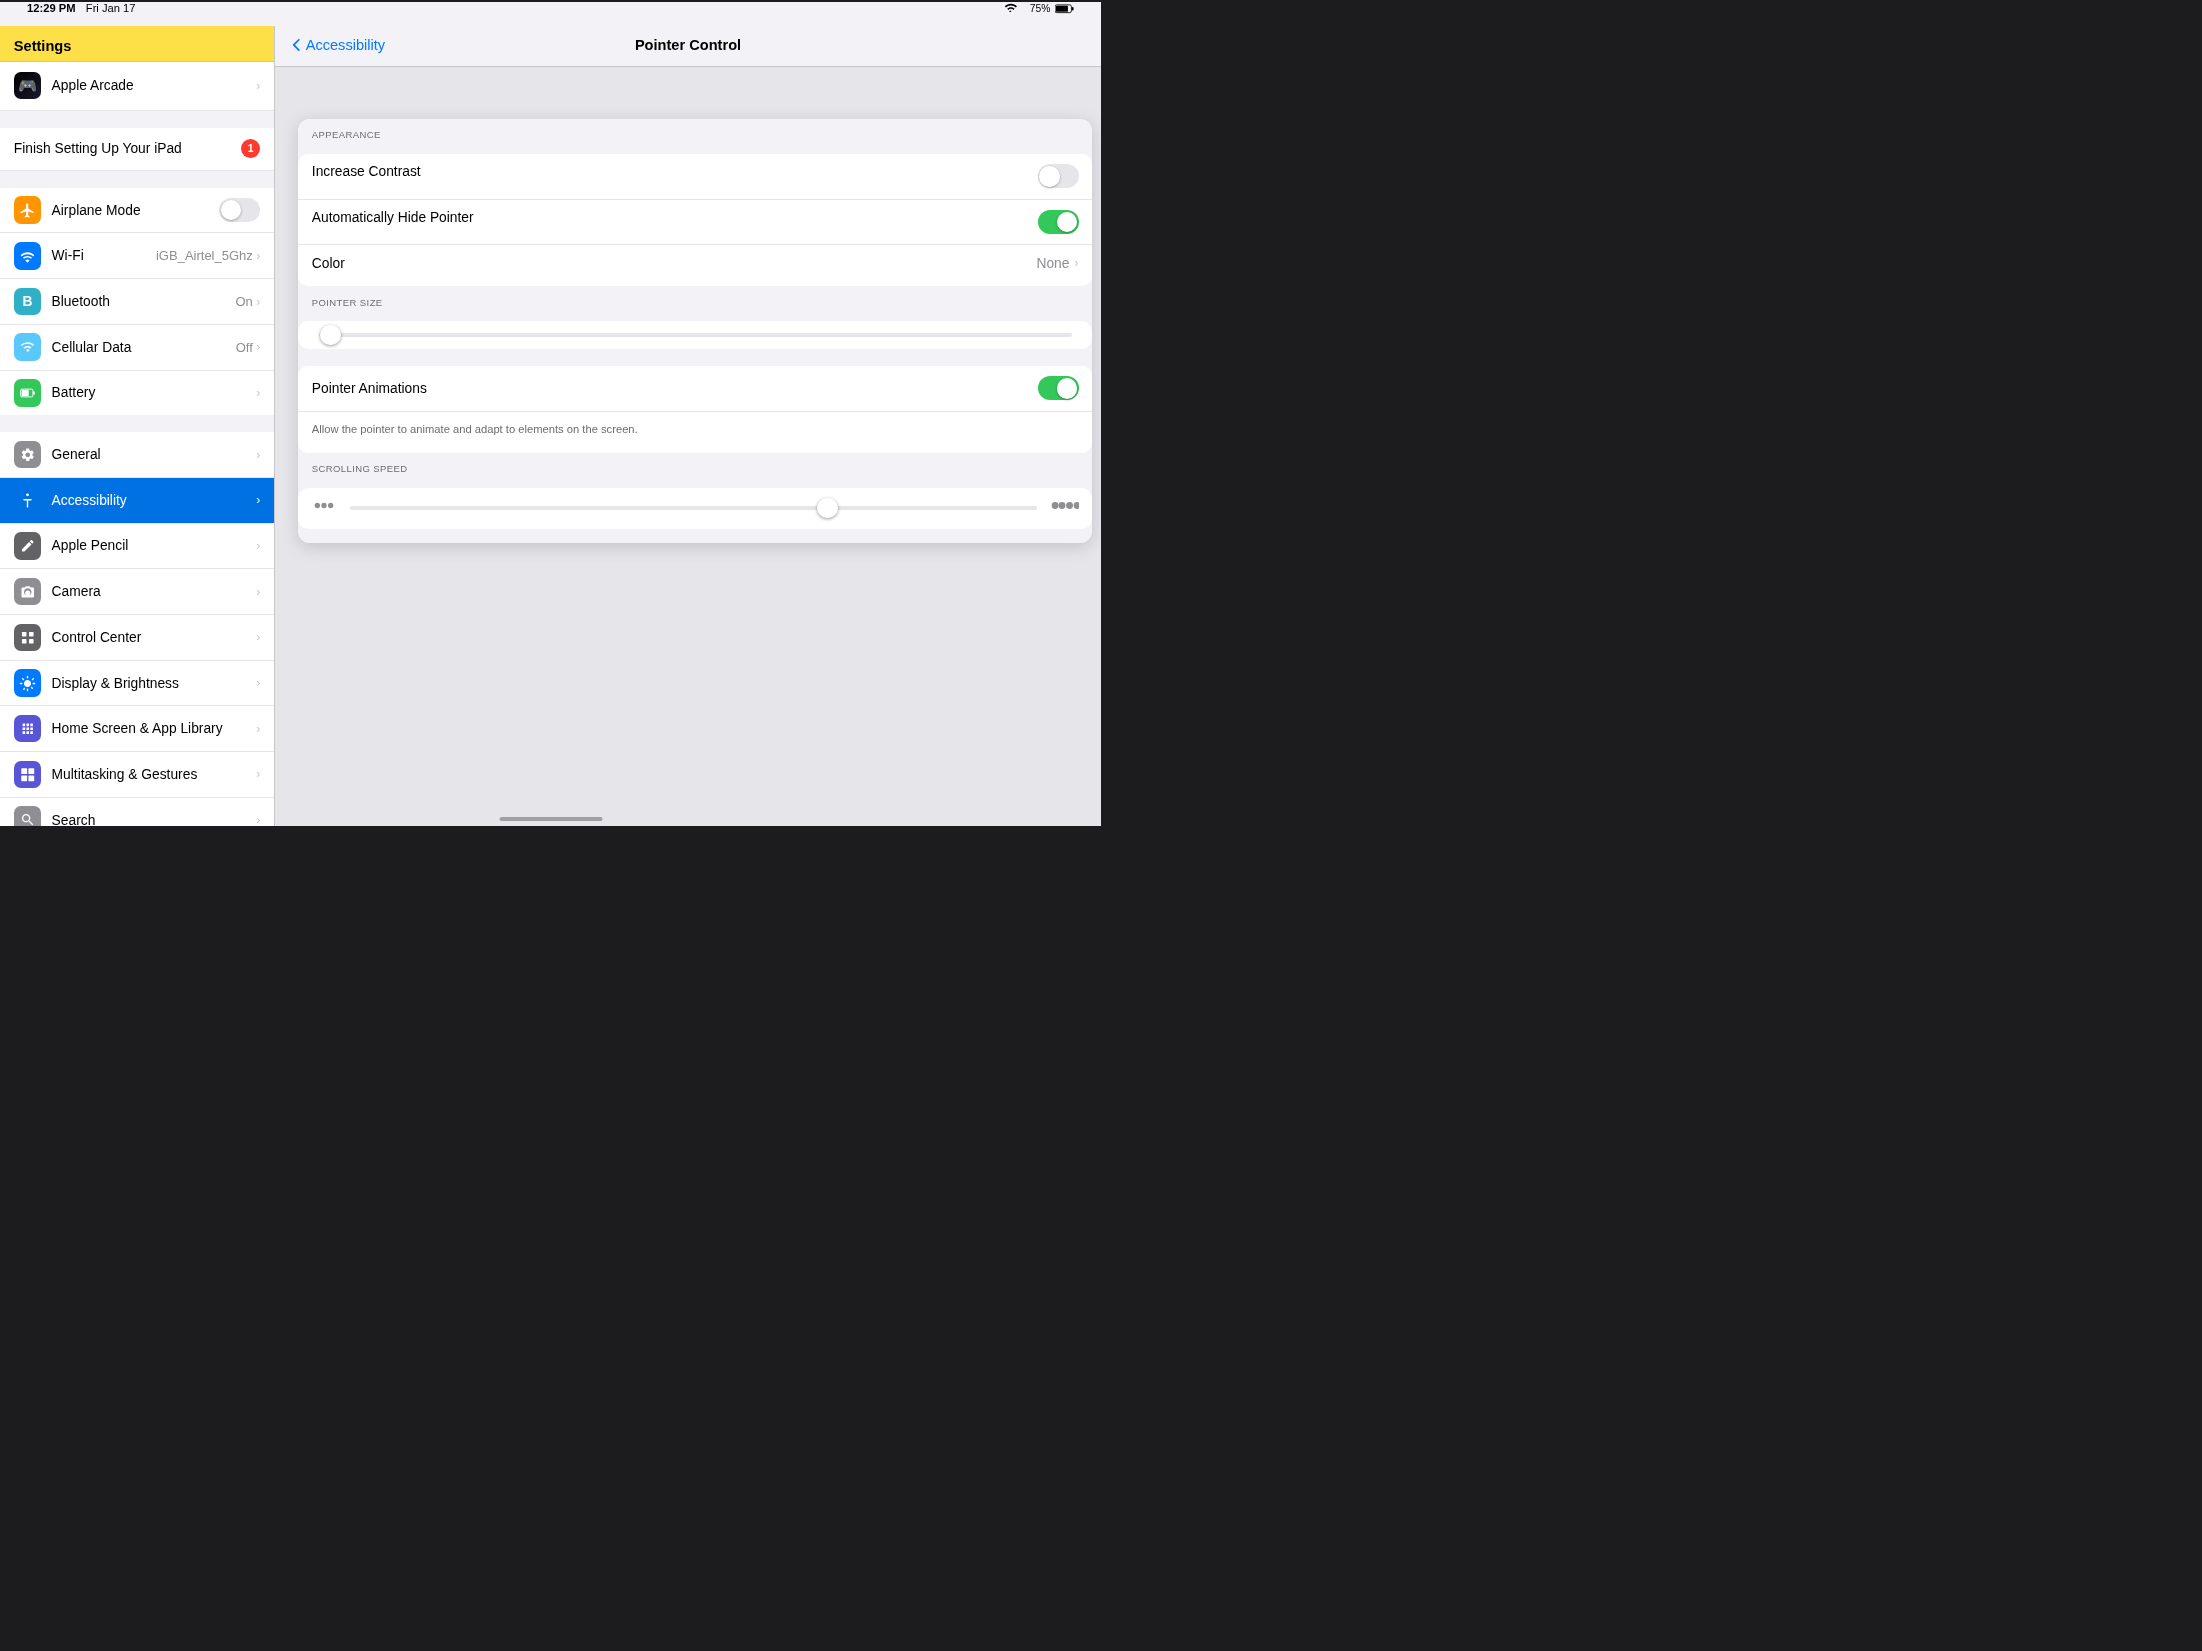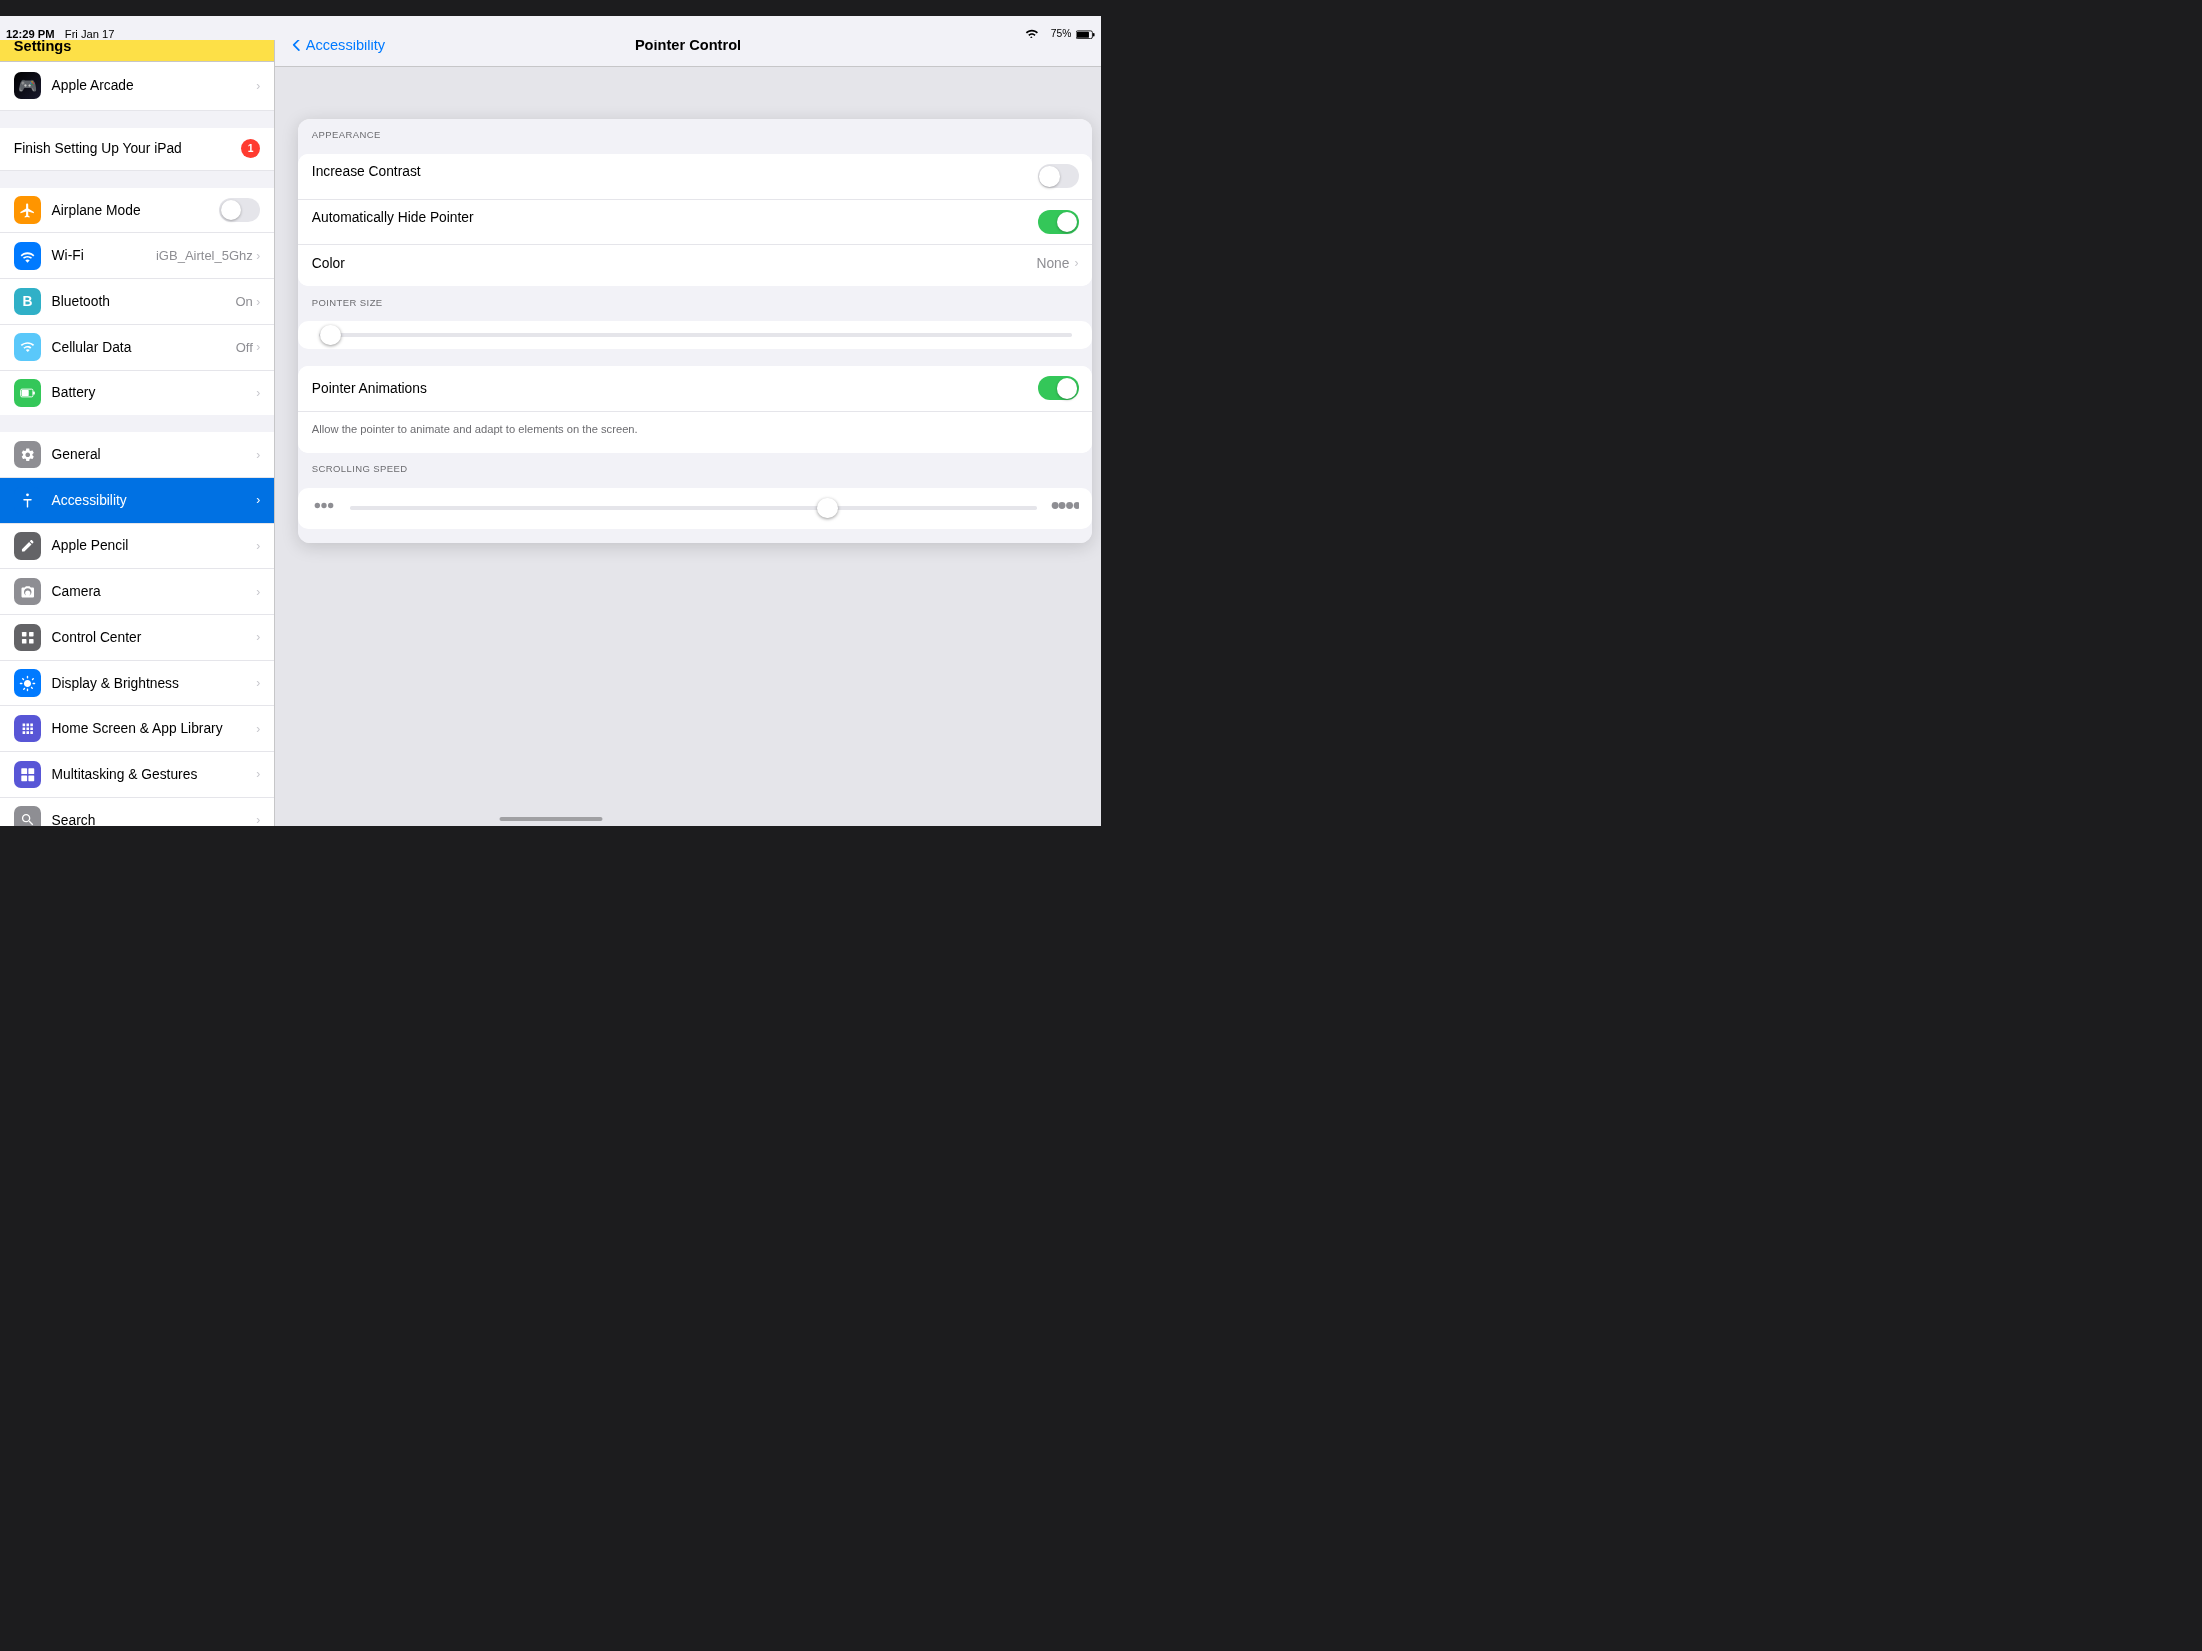--- a/index.html
+++ b/index.html
@@ -8,27 +8,27 @@
       height: 826px;
       background: #1c1c1e;
       font-family: -apple-system, 'SF Pro Text', 'Helvetica Neue', sans-serif;
       overflow: hidden;
       position: relative;
     }
 
     
     .status-bar {
       position: absolute;
-      top: 16px; left: 0; right: 0;
+      top: 2px; left: 0; right: 0;
       height: 24px;
       background: #f2f2f7;
       display: flex;
-      align-items: flex-end;
+      align-items: flex-start;
       justify-content: space-between;
-      padding: 0 6px;
+      padding: 0 27px;
       z-index: 100;
     }
     .status-time {
       font-size: 11.2px;
       font-weight: 600;
       color: #000;
     }
     .status-date {
       font-size: 11.2px;
       font-weight: 400;

